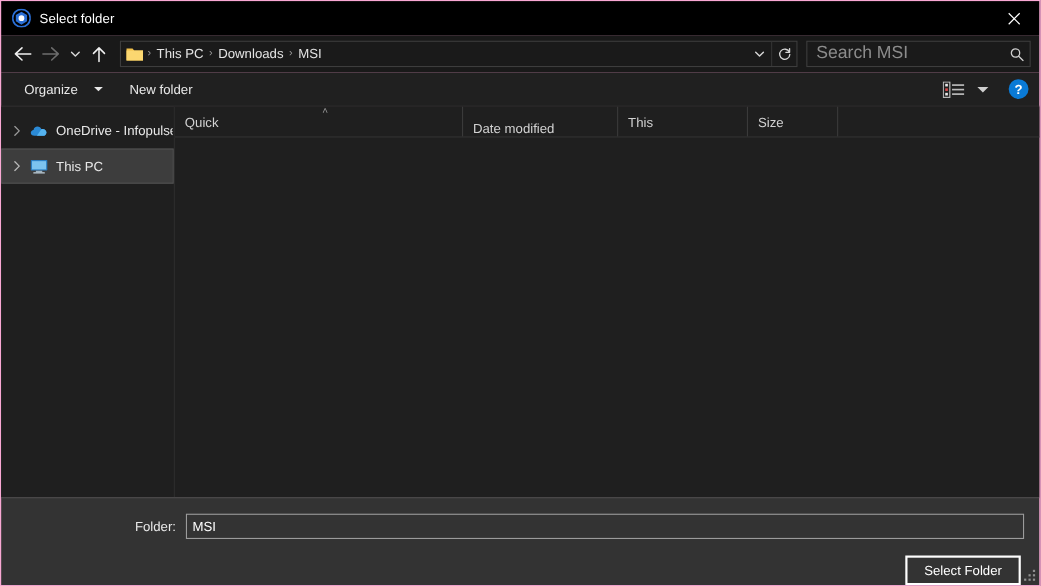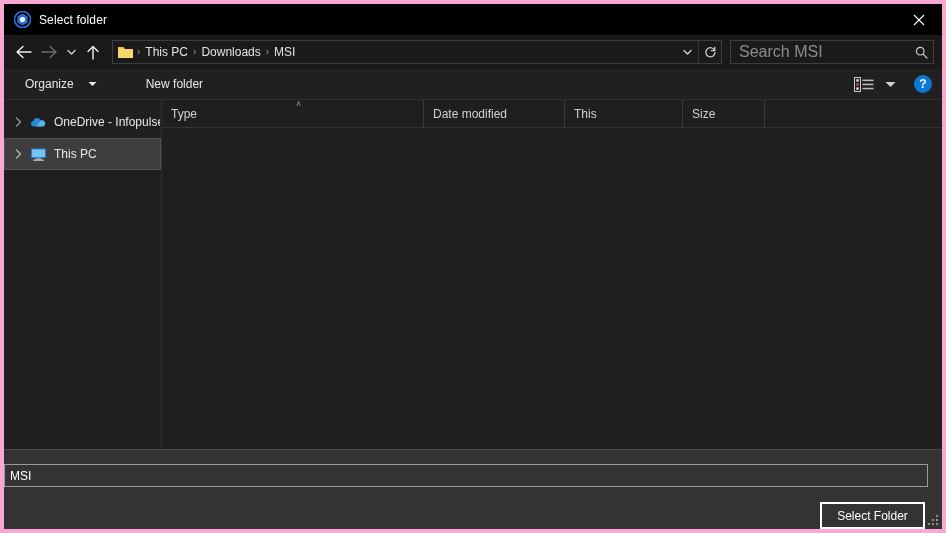--- a/index.html
+++ b/index.html
@@ -17,21 +17,21 @@
     -webkit-font-smoothing: antialiased;
   }
   .dialog {
     position: relative;
     width: 946px;
     height: 533px;
     background: #f9a8d4;
     display: flex;
     flex-direction: column;
     box-sizing: border-box;
-    border: 4px solid #f9a8d4;
+    border: 1px solid #f9a8d4;
     overflow: hidden;
   }
 
   
   .titlebar {
     height: 31px;
     min-height: 31px;
     background: #000000;
     display: flex;
     align-items: center;
@@ -274,21 +274,21 @@
     display: flex;
     align-items: center;
     font-size: 12px;
     color: #d2d2d2;
     padding-left: 9px;
     box-sizing: border-box;
     border-right: 1px solid #3a3a3a;
     position: relative;
   }
   .col-name { width: 262px; flex: 0 0 262px; }
-  .col-date { width: 141px; flex: 0 0 141px; }
+  .col-date { width: 141px; flex: 0 0 141px; align-items: flex-end; }
   .col-type { width: 118px; flex: 0 0 118px; }
   .col-size { width: 82px; flex: 0 0 82px; }
   .sort-caret {
     position: absolute;
     top: 0px;
     left: 134px;
     color: #9e9e9e;
     font-size: 9px;
     line-height: 9px;
   }
@@ -448,21 +448,21 @@
     </div>
   </div>
 
   <div class="toolbar">
     <div class="tb-item">
       <span>Organize</span>
       <svg width="9" height="6" viewBox="0 0 9 6">
         <path d="M0.5 1 L4.5 5 L8.5 1 Z" fill="#e8e8e8"></path>
       </svg>
     </div>
-    <div class="tb-item" style="margin-left:35px;">
+    <div class="tb-item" style="margin-left:10px;">
       <span>New folder</span>
     </div>
     <div class="tb-spacer"></div>
     <div class="tb-right">
       <div class="view-btn">
         <svg width="20" height="15" viewBox="0 0 20 15">
           <rect x="0.5" y="0.5" width="6" height="14" fill="none" stroke="#c9c9c9" stroke-width="1"></rect>
           <rect x="2.3" y="2.2" width="2.4" height="2.4" fill="#e8e8e8"></rect>
           <rect x="2.3" y="6.3" width="2.4" height="2.4" fill="#d94b4b"></rect>
           <rect x="2.3" y="10.4" width="2.4" height="2.4" fill="#e8e8e8"></rect>
@@ -519,38 +519,39 @@
         <span class="side-label">This PC</span>
       </div>
 
 
     </div>
 
     <div class="filelist">
       <div class="col-headers">
         <div class="col col-name">
           <span class="sort-caret">˄</span>
-          <span>Type</span>
+          <span>Quick</span>
         </div>
         <div class="col col-date">
           <span>Date modified</span>
         </div>
         <div class="col col-type">
           <span>This</span>
         </div>
         <div class="col col-size">
           <span>Size</span>
         </div>
       </div>
     </div>
 
   </div>
 
   <div class="footer">
     <div class="folder-row">
+      <div class="folder-label">Folder:</div>
       <div class="folder-input" placeholder="">MSI</div>
     </div>
     <div class="btn-row">
       <div class="btn default">Select Folder</div>
     </div>
     <div class="grip">
       <i style="left:8px; top:0px;"></i>
       <i style="left:4px; top:4px;"></i>
       <i style="left:8px; top:4px;"></i>
       <i style="left:0px; top:8px;"></i>

